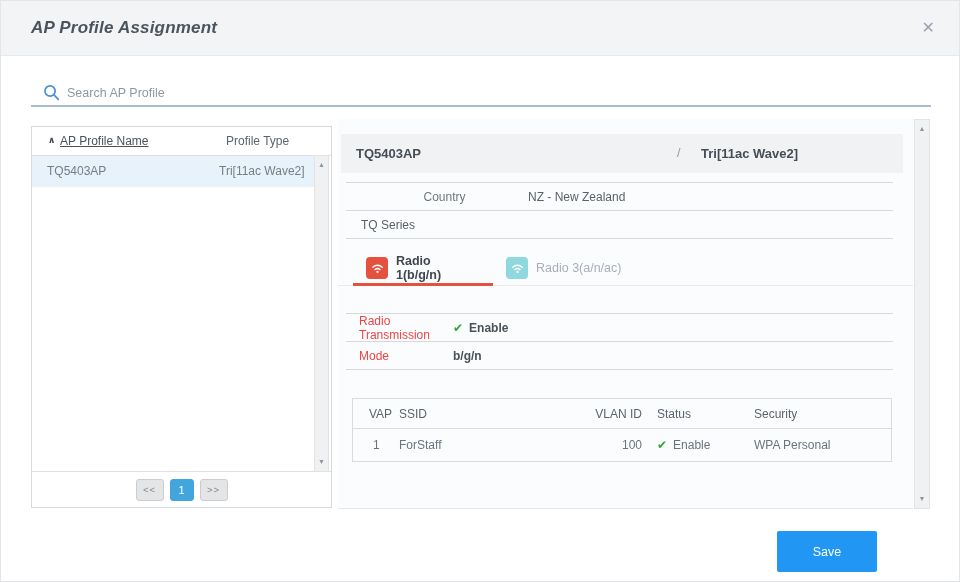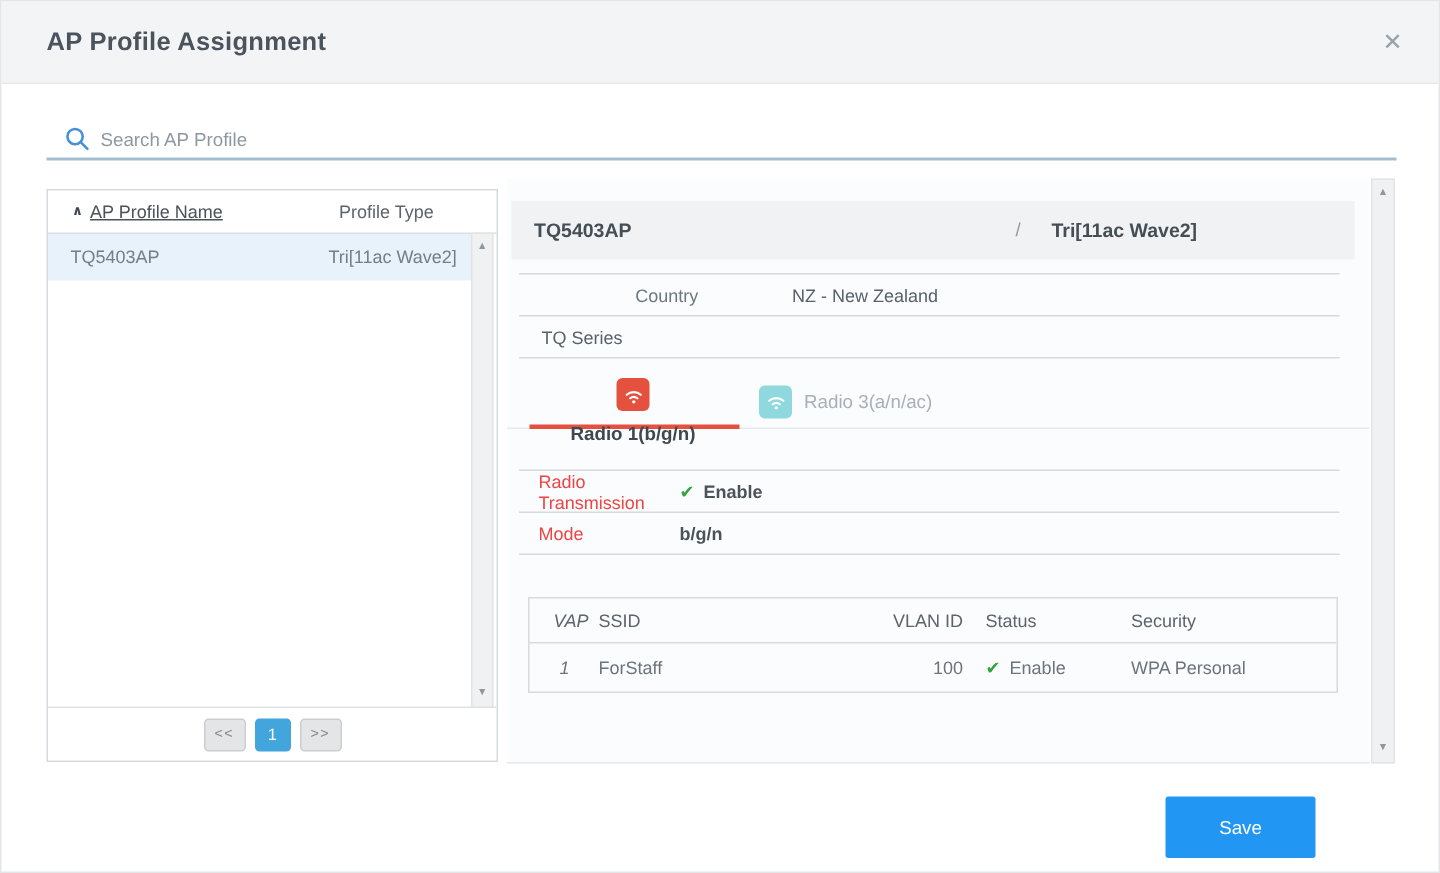--- a/index.html
+++ b/index.html
@@ -2,21 +2,21 @@
 <html><head>
 <meta charset="utf-8">
 <style>
   * { margin:0; padding:0; box-sizing:border-box; }
   html,body { width:960px; height:582px; }
   body { font-family:"Liberation Sans","DejaVu Sans",sans-serif; background:#fff; overflow:hidden; position:relative; }
   .dialog { position:absolute; inset:0; width:960px; height:582px; background:#fff; border:1px solid #e3e5e8; }
 
   
   .hdr { position:absolute; left:0; top:0; width:100%; height:55px; background:#f3f4f6; border-bottom:1px solid #e8e9eb; }
-  .hdr .title { position:absolute; left:30px; top:17px; font-size:17px; font-weight:700; color:#4b545d; letter-spacing:.2px; }
+  .hdr .title { position:absolute; left:30px; top:17px; font-size:17px; font-weight:700; color:#4b545d; letter-spacing:.2px;font-style:italic; }
   .hdr .close { position:absolute; right:24px; top:17px; background:none; border:none; font-size:16px; color:#9aa3ad; cursor:pointer; font-family:inherit; }
 
   
   .search { position:absolute; left:30px; top:79px; width:900px; height:27px; border-bottom:2px solid #a6bdd1; display:flex; align-items:center; }
   .search .sicon { margin-left:12px; margin-right:7px; display:flex; }
   .search input { flex:1; border:none; outline:none; background:transparent; font-size:12.5px; color:#4c555e; font-family:inherit; height:22px; }
   .search input::placeholder { color:#8e98a2; }
 
   
   .lpanel { position:absolute; left:30px; top:125px; width:301px; height:382px; border:1px solid #d7dadd; background:#fff; }
@@ -50,36 +50,36 @@
   .dtitle .dtype { position:absolute; left:360px; top:12px; font-size:13px; font-weight:600; color:#454d55; }
 
   .fields { position:absolute; left:8px; top:63px; width:547px; border-top:1px solid #d6d9dc;text-align:center; }
   .frow { height:28px; border-bottom:1px solid #d6d9dc; display:flex; align-items:center; font-size:12px; }
   .fields .frow { padding-left:15px; }
   .fields .flabel { width:167px; color:#6e7780; }
   .fields .fvalue { color:#59616a; }
 
   .tabs { position:absolute; left:0; top:130px; width:100%; height:37px; border-bottom:1px solid #e7e9eb; padding-left:15px; display:flex; }
   .tab { display:flex; align-items:center; gap:8px; padding:0 15px 0 13px; height:37px; cursor:pointer; font-size:12.5px; color:#a9afb7; }
-  .tab.active { width:140px; border-bottom:3px solid #e4513f; color:#3f474f; font-weight:600; padding-top:3px;flex-direction:column; }
+  .tab.active { width:140px; border-bottom:3px solid #e4513f; color:#3f474f; font-weight:600; padding-top:3px; }
   .wifi { width:22px; height:22px; border-radius:4px; display:flex; align-items:center; justify-content:center; flex:0 0 22px; }
   .wifi.red { background:#e4513f; }
   .wifi.teal { background:#8fd8de; }
 
   .radioset { position:absolute; left:8px; top:194px; width:547px; border-top:1px solid #d6d9dc; }
   .radioset .frow { padding-left:13px; }
   .radioset .flabel { width:94px; color:#ef4444; }
   .check { color:#2fa53c; font-size:12px; margin-right:6px; }
   .bval { color:#4a525a; font-weight:700; font-size:12px; }
 
   .vtable { position:absolute; left:14px; top:279px; width:540px; border:1px solid #d8dbde; background:#fbfcfd; }
   .vhead, .vrow { display:flex; align-items:center; font-size:12px; }
   .vhead { height:30px; border-bottom:1px solid #d8dbde; color:#5c646c; }
   .vrow { height:32px; color:#6b747e; }
-  .c1 { width:46px; padding-left:16px;font-style:italic; }
+  .c1 { width:46px; padding-left:16px; }
   .c2 { width:185px; }
   .c3 { width:58px; text-align:right; }
   .c4 { width:112px; padding-left:15px; display:flex; align-items:center; }
   .c5 { flex:1; }
   .vrow .c1 { padding-left:20px; }
 
   
   .btn { position:absolute; top:530px; height:41px; border:none; border-radius:2px; color:#fff; font-size:12.5px; cursor:pointer; font-family:inherit;margin-left:36px; }
   .btn.save { left:740px; width:100px; background:#2196f3; }
   .btn.cancel { left:850px; width:80px; background:#b6b6b6; }

